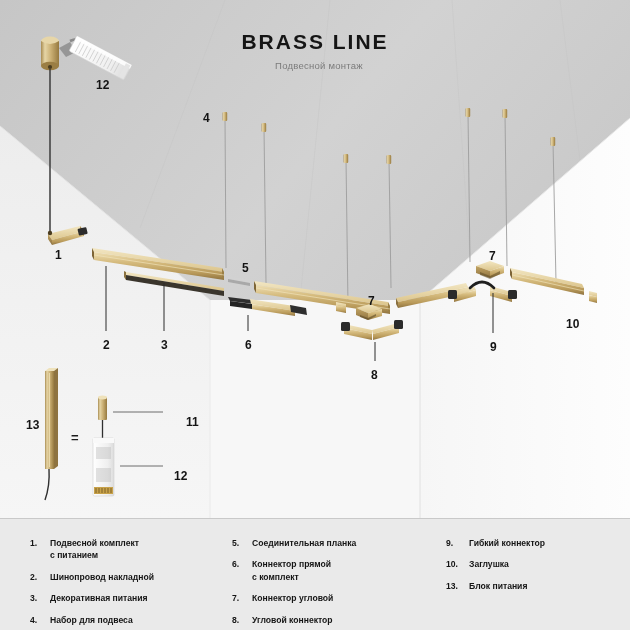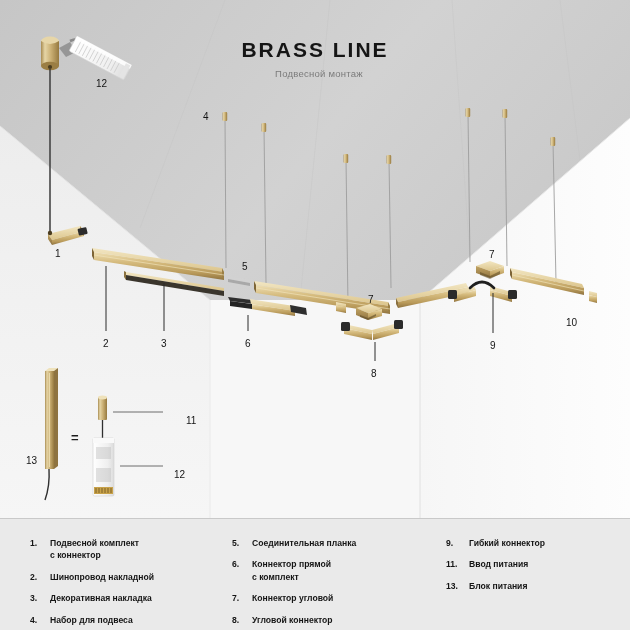--- a/index.html
+++ b/index.html
@@ -9,32 +9,32 @@
     background: #e9e9e9;
     overflow: hidden;
   }
   #page { position: relative; width: 630px; height: 630px; background: #eaeaea; }
 
   
   #scene { position: absolute; left: 0; top: 0; width: 630px; height: 518px; overflow: hidden; }
   .scene-svg { position: absolute; left: 0; top: 0; }
 
   
-  #title-block { position: absolute; left: 0; top: 38px; width: 630px; text-align: center; }
+  #title-block { position: absolute; left: 0; top: 30px; width: 630px; text-align: center; }
   #title-block .main-title {
     font-size: 21px; font-weight: bold; color: #151515;
     letter-spacing: 2.0px;
   }
   #title-block .sub-title {
     margin-top: 6px; font-size: 9.5px; color: #7b7b7b; letter-spacing: .25px; margin-left: 8px;
   }
 
   
   .callout {
-    position: absolute; font-size: 10px; font-weight: normal; color: #141414;
+    position: absolute; font-size: 12px; font-weight: bold; color: #141414;
     line-height: 1; white-space: nowrap;
   }
 
   
   #eq-sign {
     position: absolute; left: 71px; top: 430px;
     font-size: 13px; font-weight: bold; color: #1c1c1c;
   }
 
   
@@ -371,41 +371,41 @@
       <div class="callout" style="left: 242px; top: 262px;">5</div>
       <div class="callout" style="left: 245px; top: 339px;">6</div>
       <div class="callout" style="left: 368px; top: 295px;">7</div>
       <div class="callout" style="left: 371px; top: 369px;">8</div>
       <div class="callout" style="left: 489px; top: 250px;">7</div>
       <div class="callout" style="left: 490px; top: 341px;">9</div>
       <div class="callout" style="left: 566px; top: 318px;">10</div>
       <div class="callout" style="left: 186px; top: 416px;">11</div>
       <div class="callout" style="left: 174px; top: 470px;">12</div>
       <div class="callout" style="left: 96px; top: 79px;">12</div>
-      <div class="callout" style="left: 26px; top: 419px; margin-top: 37px;">13</div>
+      <div class="callout" style="left: 26px; top: 419px;">13</div>
     </div>
 
   <div id="eq-sign">=</div>
 
   <div id="divider"></div>
 
   <div id="legend">
     <div class="legend-col c1">
         <div class="legend-item">
           <div class="legend-num">1.</div>
           <div class="legend-text">Подвесной комплект
-с коннектор</div>
+с питанием</div>
         </div>
         <div class="legend-item">
           <div class="legend-num">2.</div>
           <div class="legend-text">Шинопровод накладной</div>
         </div>
         <div class="legend-item">
           <div class="legend-num">3.</div>
-          <div class="legend-text">Декоративная накладка</div>
+          <div class="legend-text">Декоративная питания</div>
         </div>
         <div class="legend-item">
           <div class="legend-num">4.</div>
           <div class="legend-text">Набор для подвеса</div>
         </div>
       </div>
     <div class="legend-col c2">
         <div class="legend-item">
           <div class="legend-num">5.</div>
           <div class="legend-text">Соединительная планка</div>
@@ -424,22 +424,22 @@
           <div class="legend-text">Угловой коннектор
 с питанием</div>
         </div>
       </div>
     <div class="legend-col c3">
         <div class="legend-item">
           <div class="legend-num">9.</div>
           <div class="legend-text">Гибкий коннектор</div>
         </div>
         <div class="legend-item">
-          <div class="legend-num">11.</div>
-          <div class="legend-text">Ввод питания</div>
+          <div class="legend-num">10.</div>
+          <div class="legend-text">Заглушка</div>
         </div>
         <div class="legend-item">
           <div class="legend-num">13.</div>
           <div class="legend-text">Блок питания</div>
         </div>
       </div>
   </div>
 
 </div>
 

